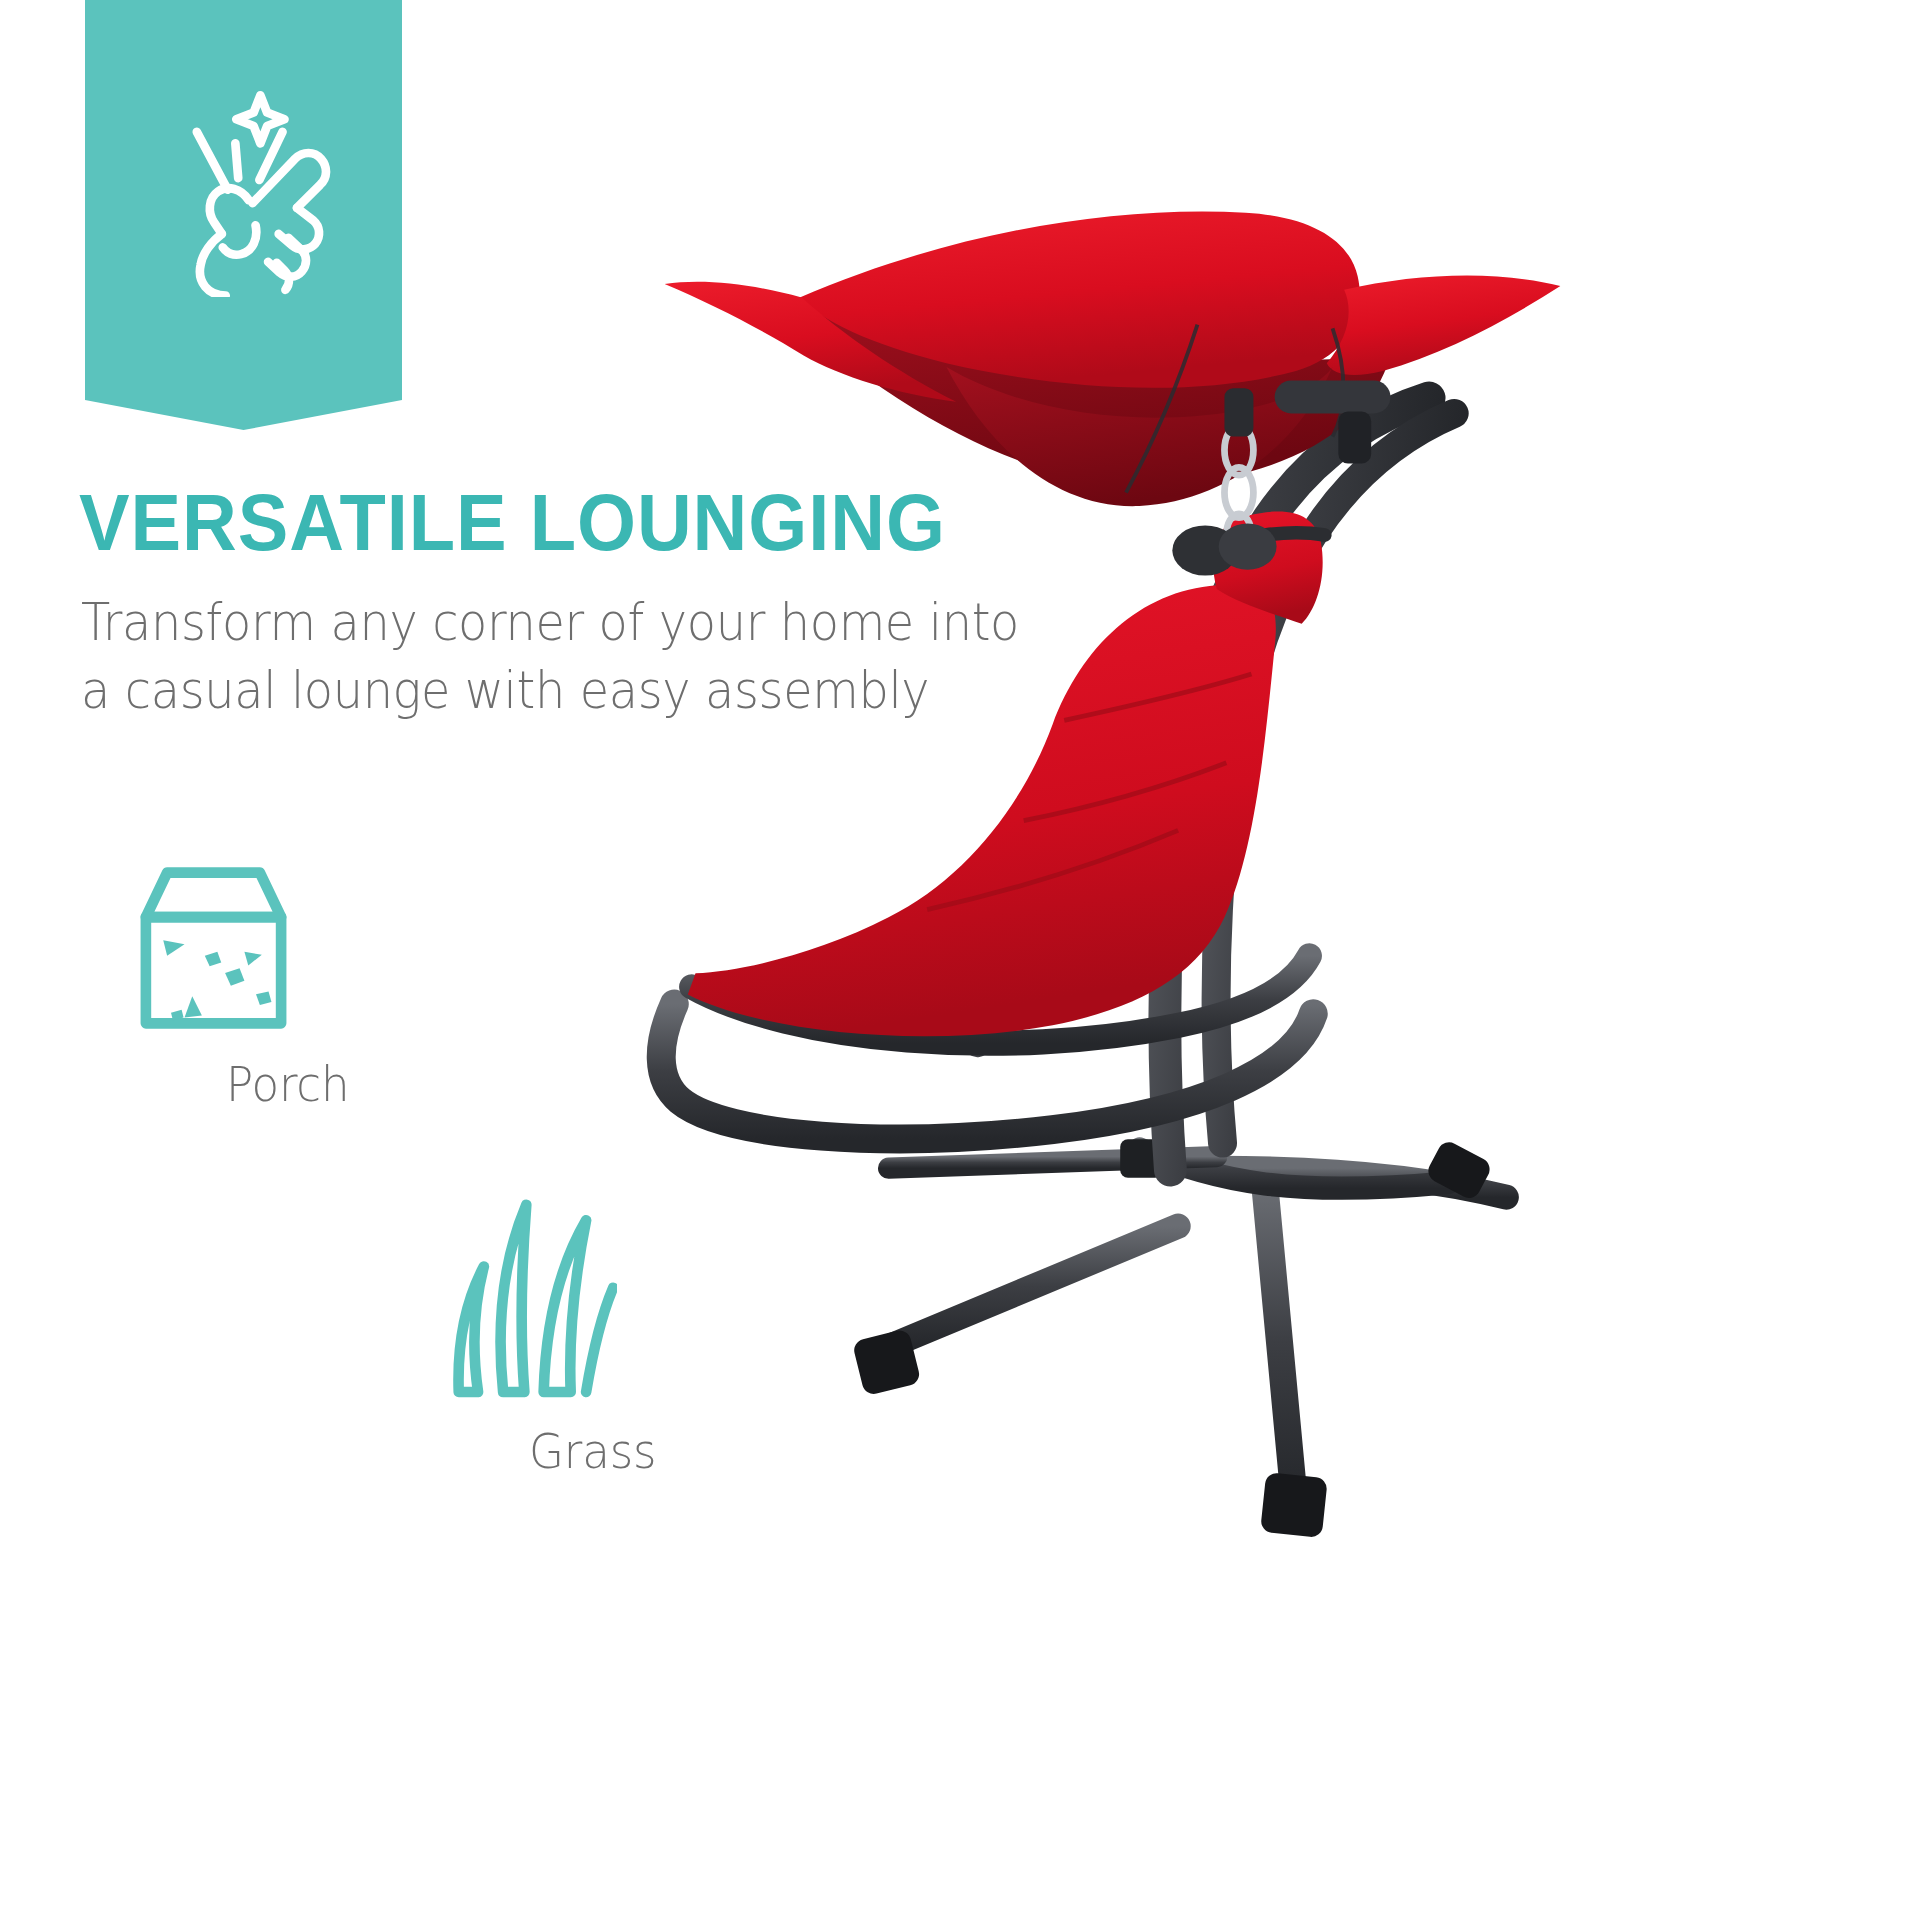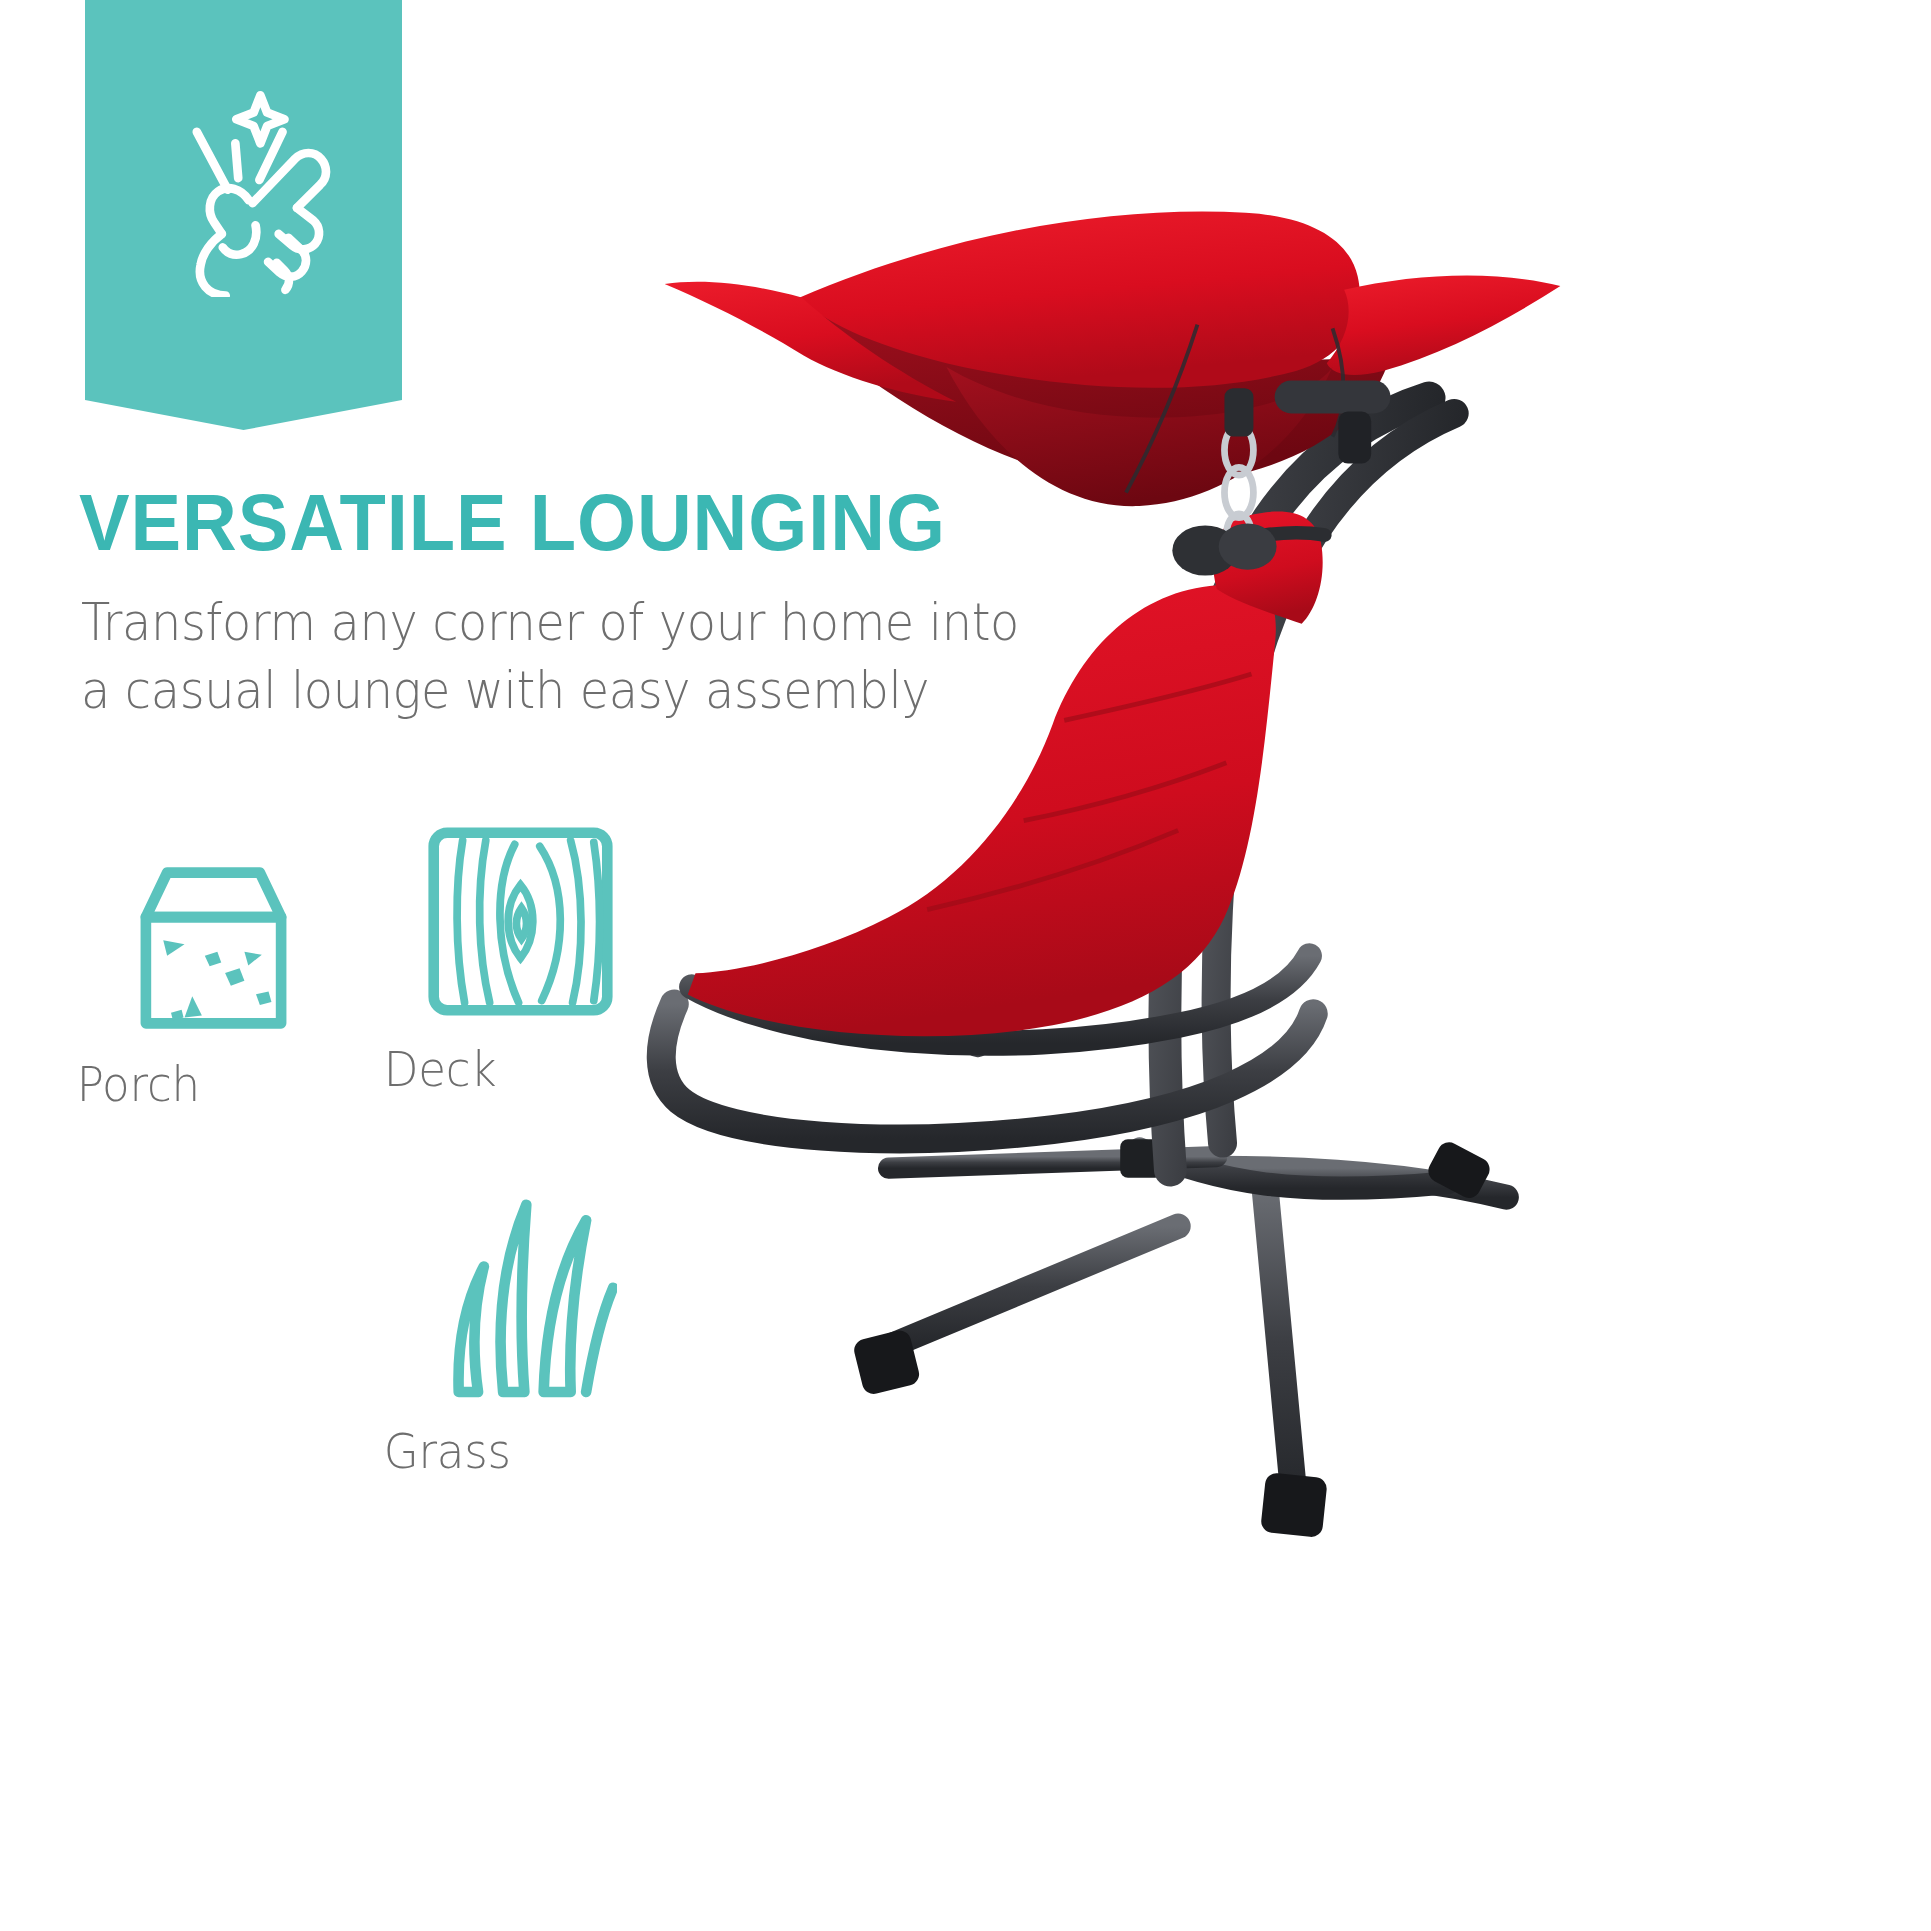--- a/index.html
+++ b/index.html
@@ -34,21 +34,21 @@
     color:#6e6e6e;
     font-size:52px;font-weight:300;line-height:1.30;
     letter-spacing:-0.4px;
     font-family:"DejaVu Sans", sans-serif;
     transform:scaleX(.92);transform-origin:left top;
   }
   .subline span{display:block;}
 
   
   .features{position:absolute;left:68px;top:811px;width:599px;height:695px;}
-  .feat{position:absolute;width:290px;text-align:left;}
+  .feat{position:absolute;width:290px;text-align:right;}
   .feat .ic{height:222px;display:flex;align-items:flex-end;justify-content:center;}
   .feat .lbl{
     margin-top:23px;color:#6e6e6e;font-size:48px;font-weight:300;
     font-family:"DejaVu Sans", sans-serif;letter-spacing:-0.2px;
     transform:scaleX(.94);
   }
   .f0{left:0px;  top:0px;}
   .f1{left:307px;top:-15.4px;}
   .f2{left:0px;  top:386px;}
   .f3{left:307px;top:367px;}
@@ -110,38 +110,20 @@
             <path d="M120 114 l15 -5 5 13 -14 5 Z"></path>
             <path d="M86 138 l10 20 -18 2 Z"></path>
             <path d="M152 136 l13 -3 3 11 -12 3 Z"></path>
             <path d="M64 155 l11 -3 2 8 -11 3 Z"></path>
           </g>
         </svg>
       </div>
       <div class="lbl">Porch</div>
     </div>
 
-    <div class="feat f1">
-      <div class="ic">
-        <svg width="189" height="193" viewBox="0 0 196 200" fill="none">
-          <rect x="8" y="8" width="180" height="184" rx="14" ry="14" stroke="#5bc3bd" stroke-width="11" fill="none"></rect>
-          <g stroke="#5bc3bd" stroke-width="8" stroke-linecap="round" fill="none">
-            <path d="M38 16 C30 62 30 130 40 184"></path>
-            <path d="M62 16 C52 70 54 134 66 184"></path>
-            <path d="M92 20 C70 62 72 130 96 184"></path>
-            <path d="M118 22 C146 64 146 128 120 182"></path>
-            <path d="M150 16 C164 66 164 134 152 184"></path>
-            <path d="M174 18 C182 70 182 130 174 182"></path>
-            <path d="M98 62 C80 84 82 118 98 138 C114 118 116 84 98 62 Z"></path>
-            <path d="M99 86 C92 96 92 108 99 118 C106 108 106 96 99 86 Z"></path>
-          </g>
-        </svg>
-      </div>
-      <div class="lbl">Deck</div>
-    </div>
 
 
     <div class="feat f3">
       <div class="ic">
         <svg width="193" height="209" viewBox="0 0 200 216" fill="none">
           <g stroke="#5bc3bd" stroke-width="11" stroke-linecap="round" stroke-linejoin="round" fill="none">
             <path d="M36 208 C34 152 44 112 62 78 C50 124 50 166 56 208 Z"></path>
             <path d="M82 208 C74 128 84 66 106 14 C100 92 100 156 104 208 Z"></path>
             <path d="M124 208 C126 140 140 78 168 30 C154 100 150 158 152 208 Z"></path>
             <path d="M168 208 C176 160 184 128 196 100"></path>

